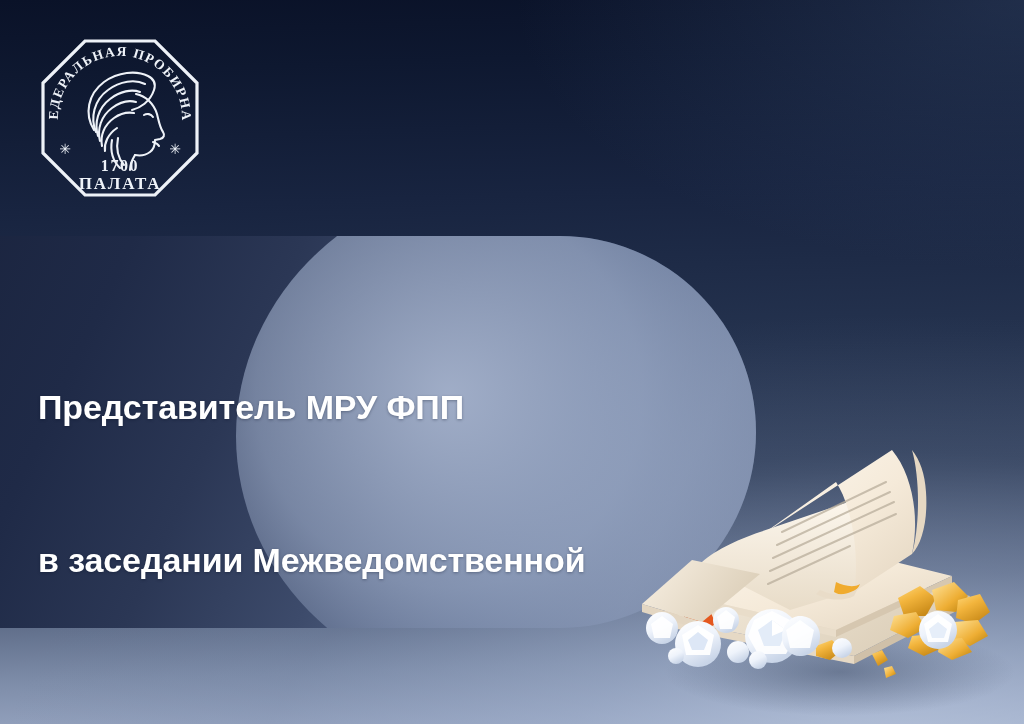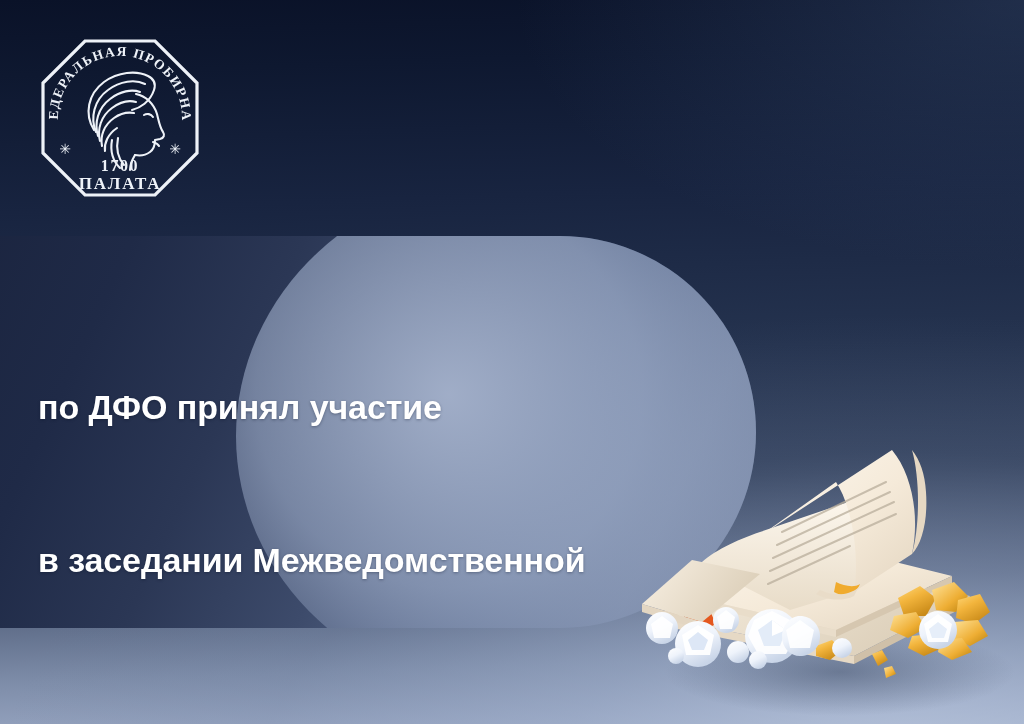--- a/index.html
+++ b/index.html
@@ -159,21 +159,21 @@
 
       <text x="84" y="155" font-family="'Liberation Serif', serif" font-size="17" font-weight="bold" fill="#eef2f8" text-anchor="middle" letter-spacing="1.8">ПАЛАТА</text>
     </svg>
   </div>
 
   <div class="panel">
     <div class="panel-glow"></div>
   </div>
 
   <div class="headline">
-    <span class="ln">по ДФО принял участие</span>
+    <span class="ln">Представитель МРУ ФПП</span>
     <span class="ln">в заседании Межведомственной</span>
     
     
     
   </div>
 
   <div class="artwork">
     <svg viewBox="0 0 384 284" xmlns="http://www.w3.org/2000/svg">
       <defs>
         <linearGradient id="pg1" x1="0" y1="0" x2="1" y2="1">

